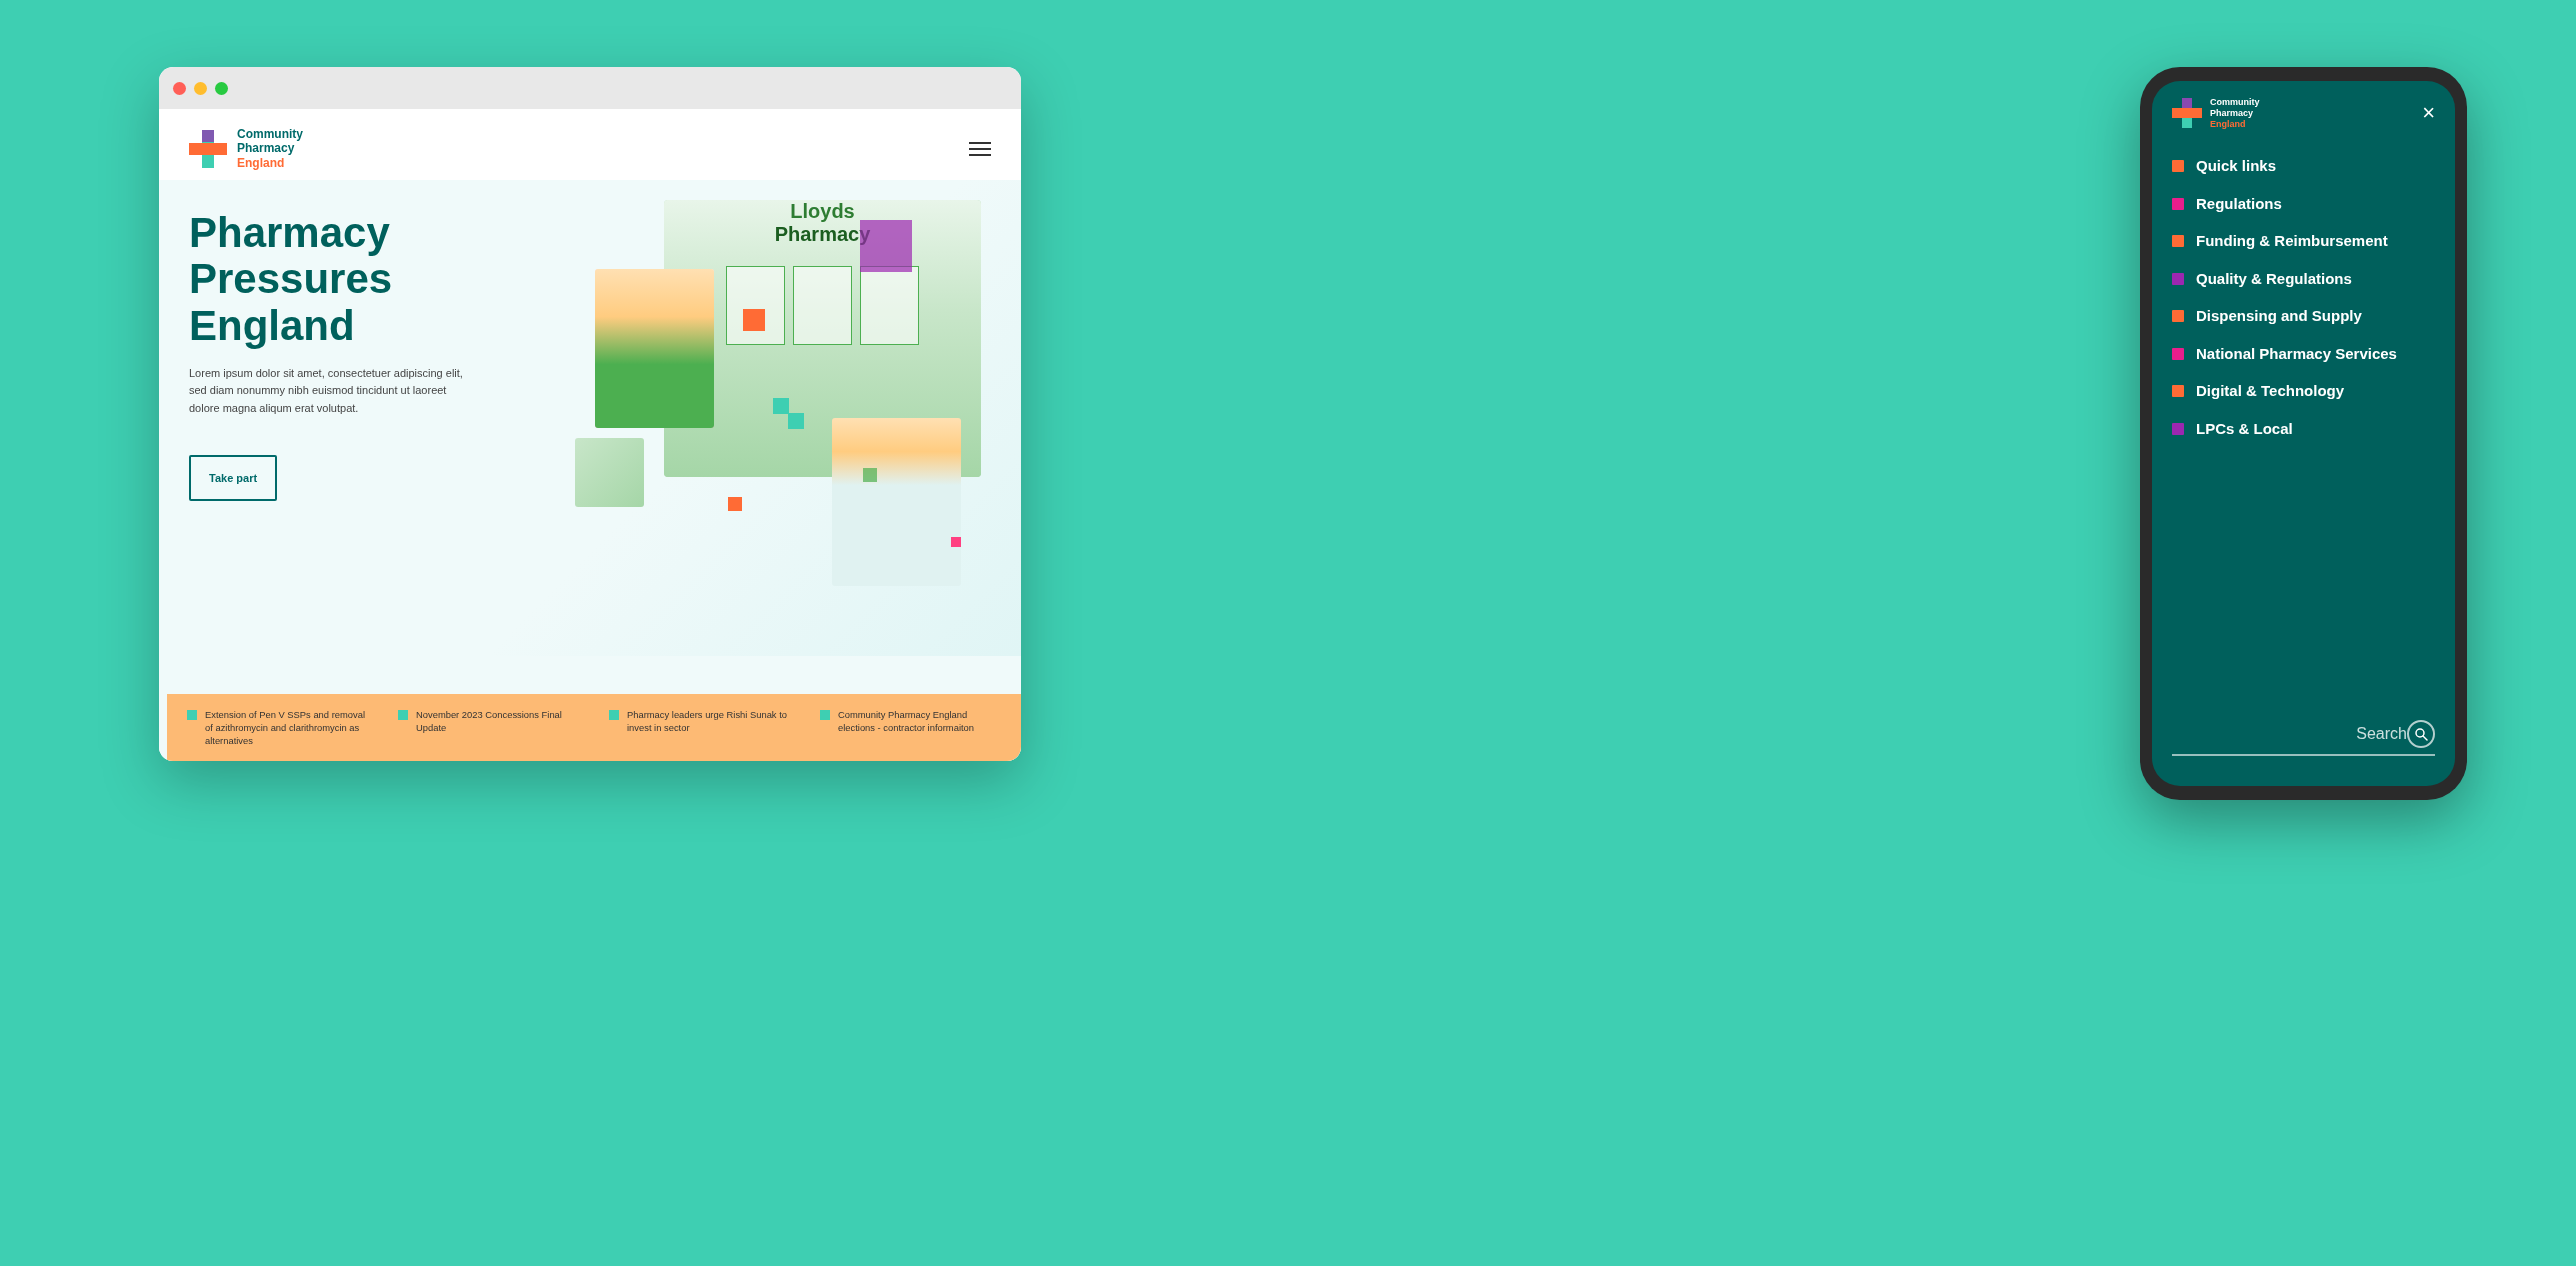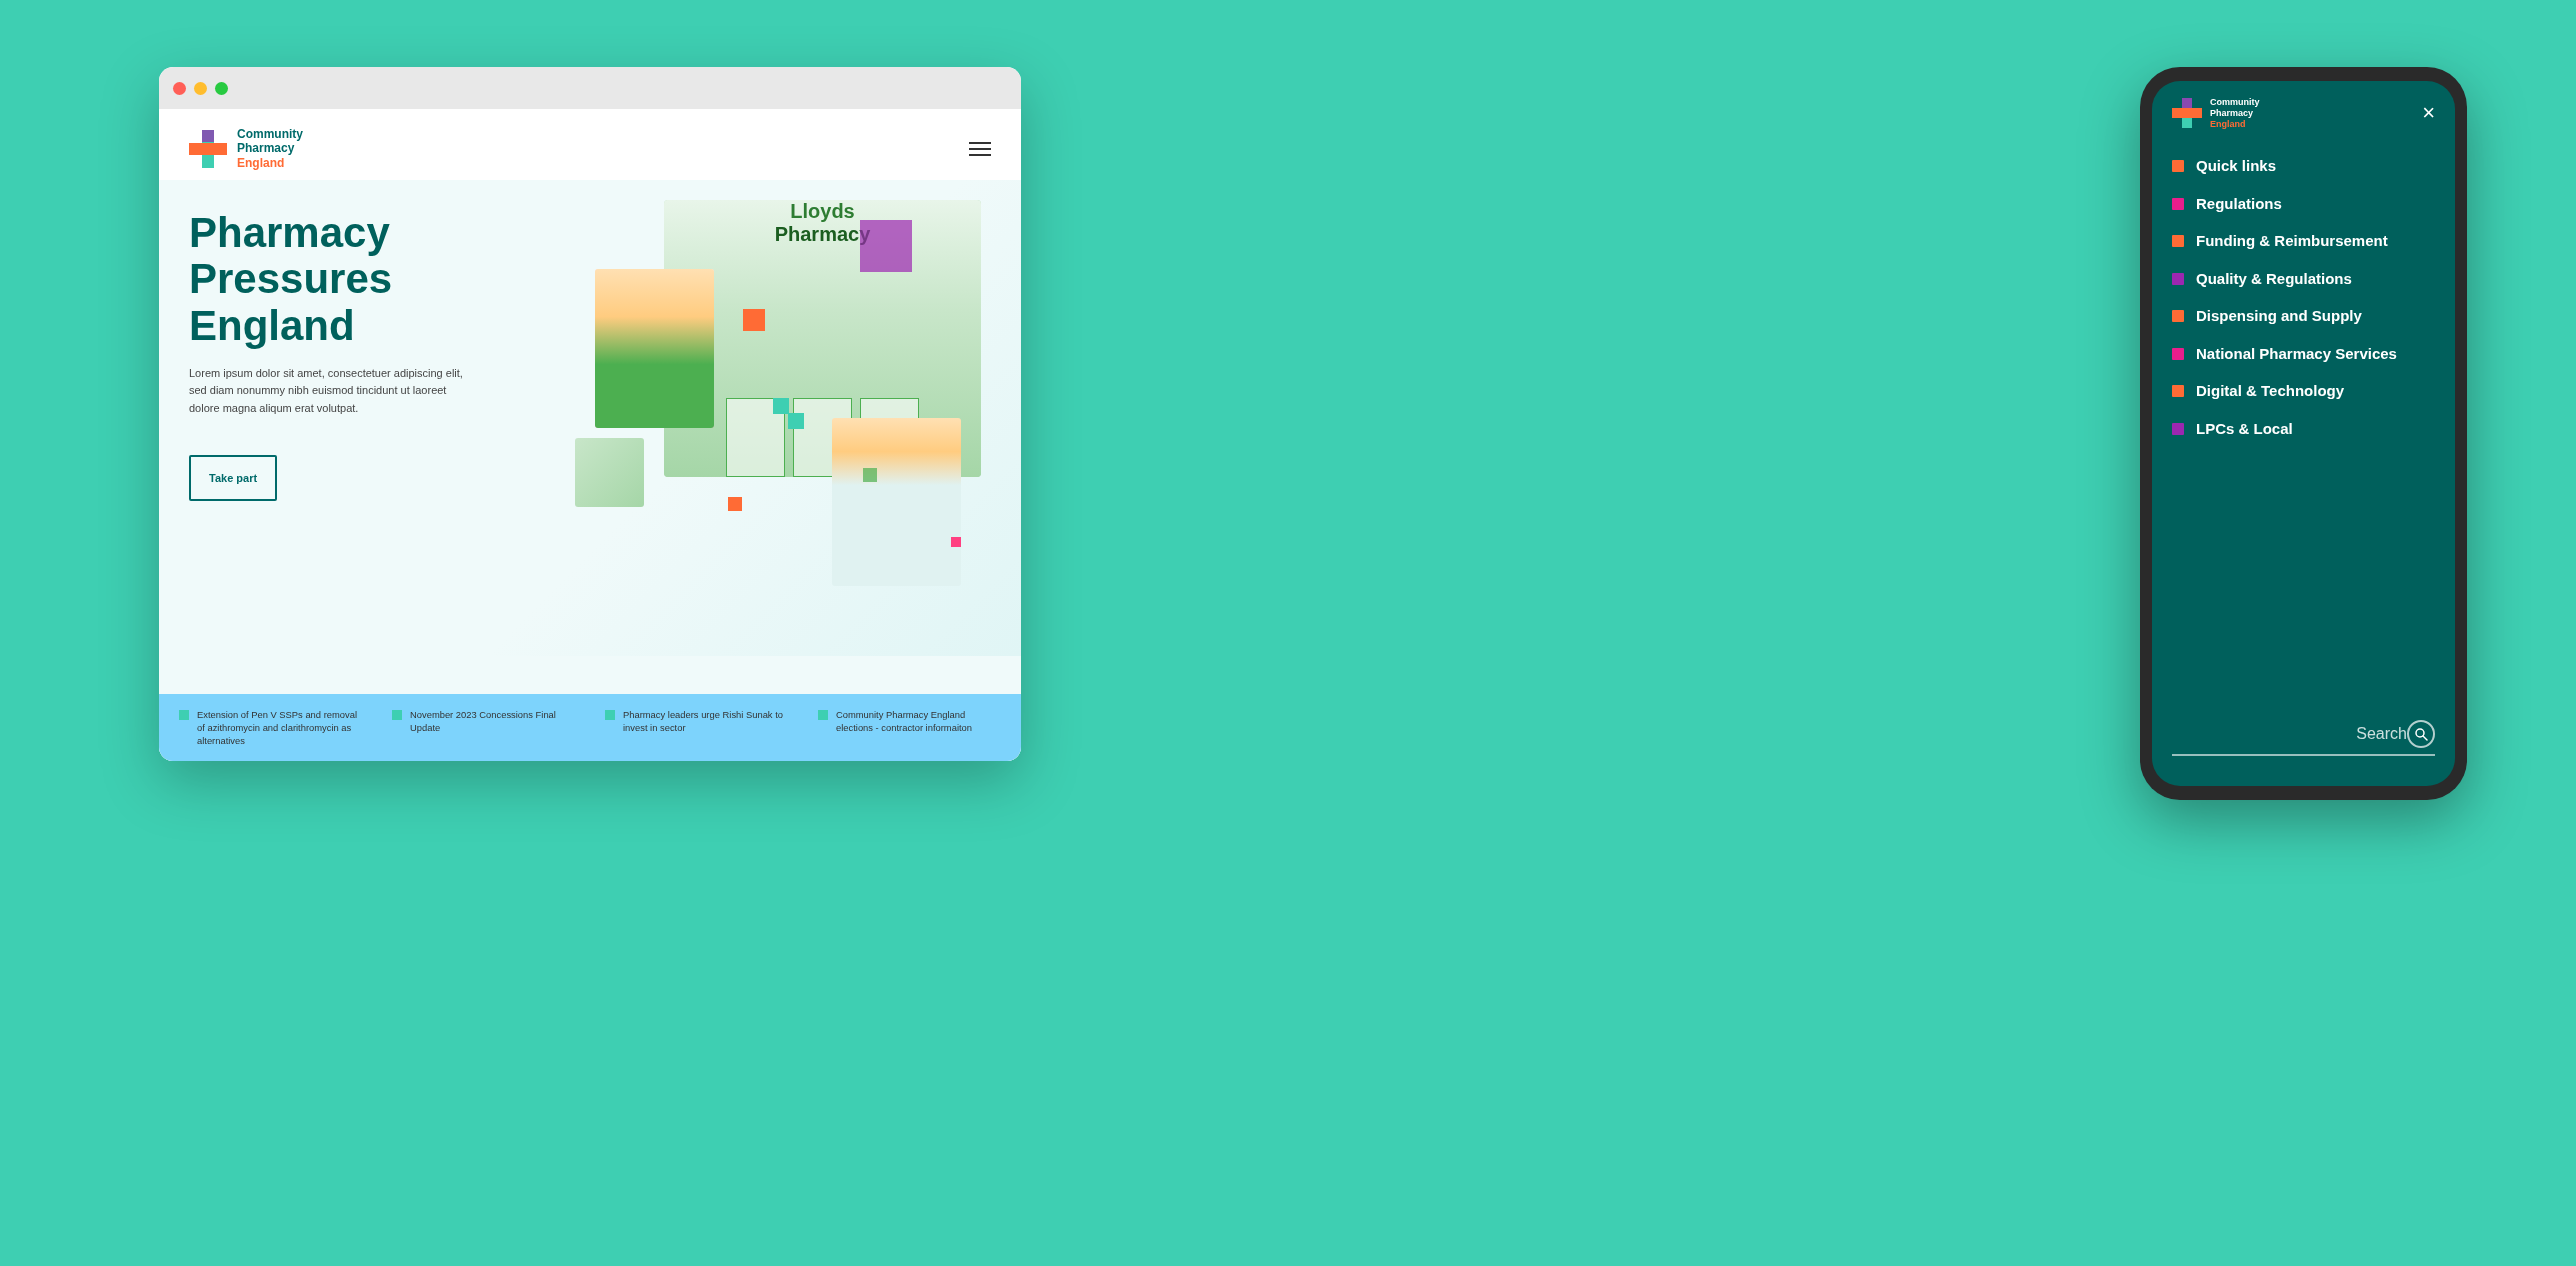--- a/index.html
+++ b/index.html
@@ -174,21 +174,21 @@
       overflow: hidden;
     }
 
     .img-pharmacy-store .store-facade {
       width: 100%;
       height: 100%;
       background: linear-gradient(180deg, #e8f5e9 0%, #c8e6c9 40%, #a5d6a7 100%);
       display: flex;
       flex-direction: column;
       align-items: center;
-      justify-content: space-between;
+      justify-content: flex-start;
       position: relative;
     }
 
     .store-sign {
       font-size: 22px;
       font-weight: 900;
       color: #006400;
       text-align: center;
       margin-bottom: 10px;
     }
@@ -289,23 +289,23 @@
     .deco-teal1 { position: absolute; left: 208px; top: 198px; width: 16px; height: 16px; background: #3ecfb2; }
     .deco-teal2 { position: absolute; left: 223px; top: 213px; width: 16px; height: 16px; background: #3ecfb2; }
     .deco-orange1 { position: absolute; left: 163px; top: 297px; width: 14px; height: 14px; background: #ff6b35; }
     .deco-green1 { position: absolute; right: 114px; top: 268px; width: 14px; height: 14px; background: #4caf50; opacity: 0.7; }
     .deco-pink1 { position: absolute; right: 30px; top: 337px; width: 10px; height: 10px; background: #ff4081; }
 
     
     .news-ticker {
       position: absolute;
       bottom: 0;
-      left: 0;
+      left: 8px;
       right: 0;
-      background: #7dd3fc;
+      background: #fdba74;
       padding: 14px 20px;
       display: flex;
       gap: 30px;
     }
 
     .news-item {
       flex: 1;
       font-size: 9.4px;
       color: #333;
       line-height: 1.4;

